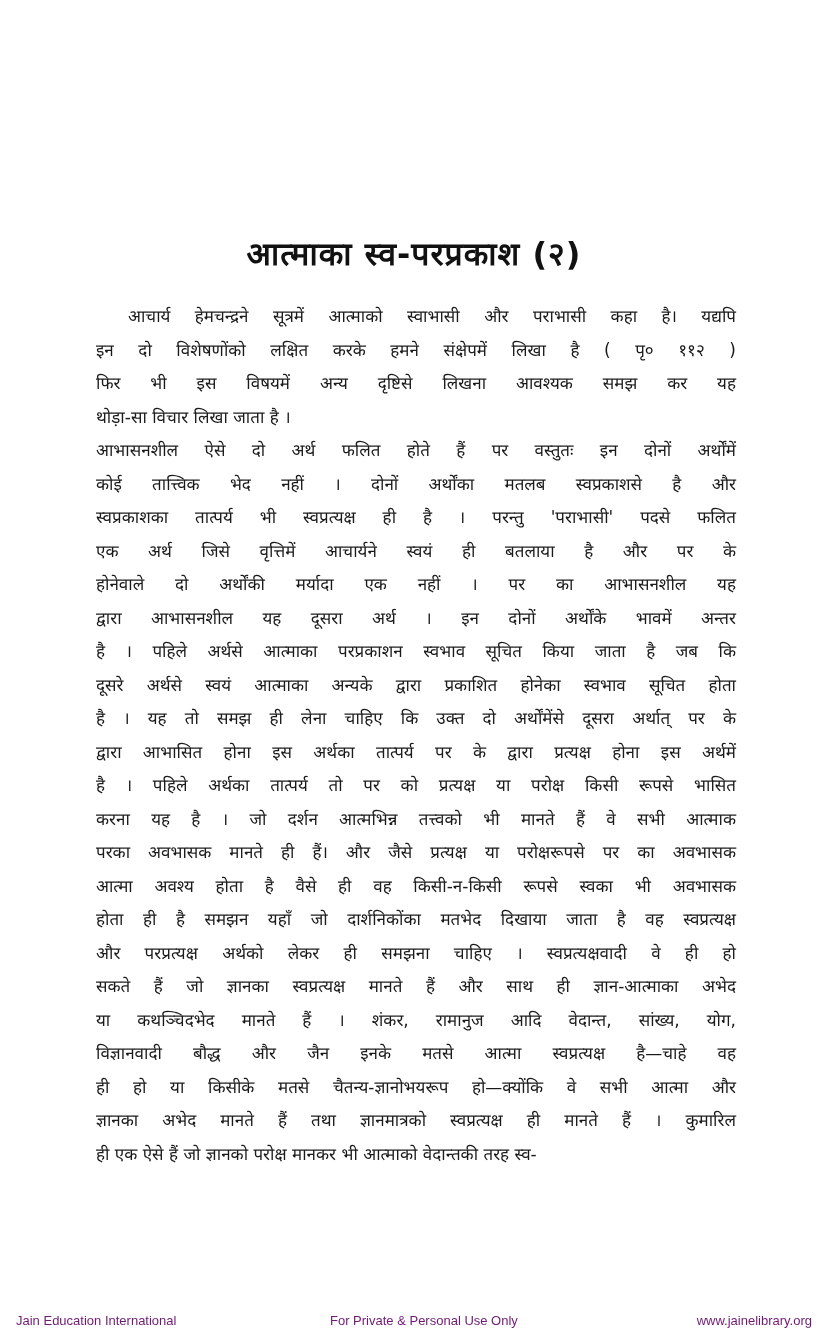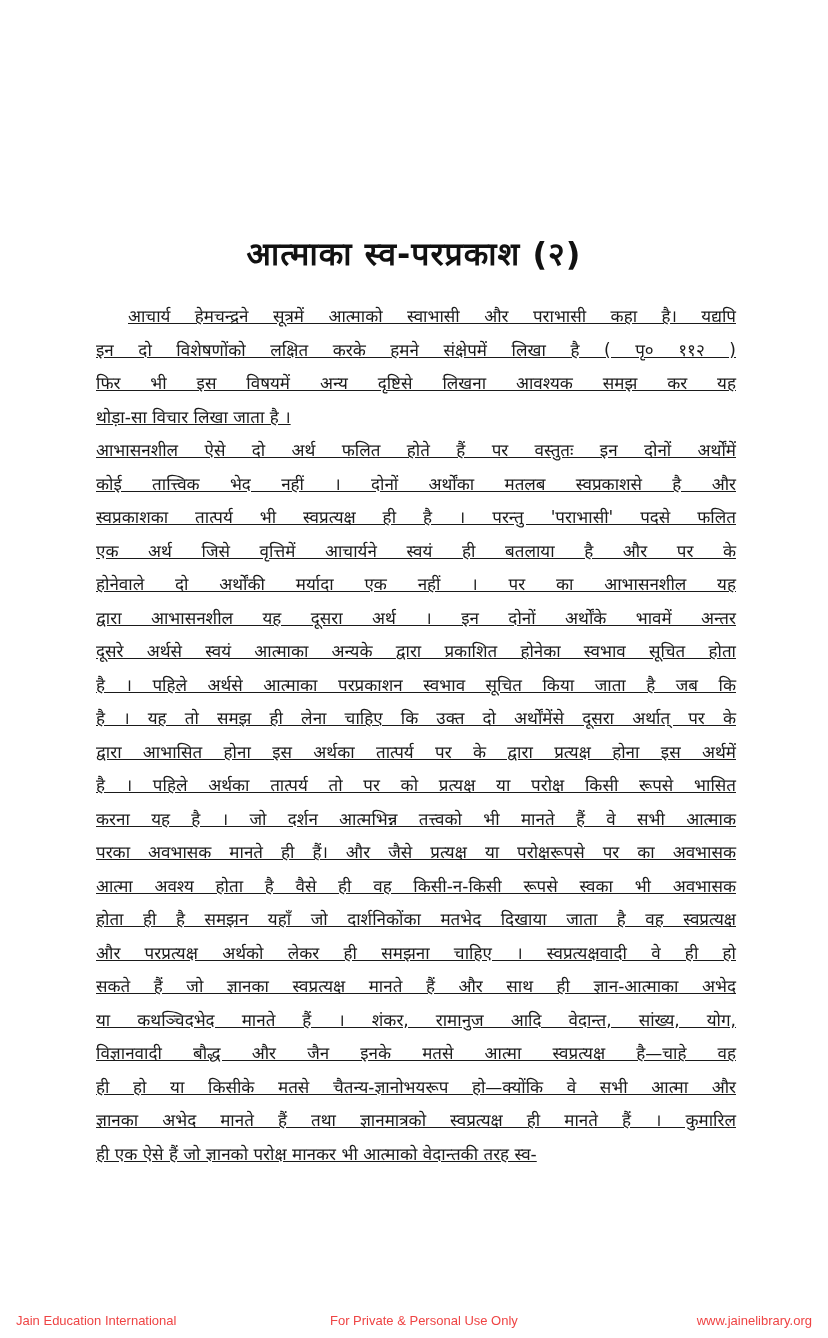--- a/index.html
+++ b/index.html
@@ -6,31 +6,31 @@
     body { width: 828px; height: 1338px; position: relative; overflow: hidden; }
     .page { position: absolute; left: 0; top: 13px; width: 672px; height: 1338px; }
     .title {
       position: absolute; left: 0; width: 828px; top: 218px;
       text-align: center; font-family: "DejaVu Sans", sans-serif;
       font-size: 32px; font-weight: bold; color: #111;
       letter-spacing: 1px;
     }
     .body-text {
       position: absolute; left: 96px; top: 287px; width: 640px;
-      font-family: "DejaVu Sans", sans-serif; font-size: 17px; color: #1a1a1a; text-decoration: underline;
+      font-family: "DejaVu Sans", sans-serif; font-size: 17px; color: #1a1a1a;
     }
     .line {
       height: 33.5px; line-height: 33.5px; white-space: nowrap;
       text-align: justify; text-align-last: justify; overflow: visible;
     }
     .line.indent { padding-left: 32px; }
     .line.last { text-align-last: left; }
     .footer {
       position: absolute; top: 1300px; left: 0; width: 828px; height: 20px;
-      font-family: "Liberation Sans", sans-serif; font-size: 13px; color: #ef4444;
+      font-family: "Liberation Sans", sans-serif; font-size: 13px; color: #701a75;
     }
     .footer span { position: absolute; top: 0; }
     .f-left { left: 16px; }
     .f-mid { left: 330px; }
     .f-right { right: 16px; text-align: right; }
   </style>
 </head>
 <body>
 
 <div class="page">
@@ -43,22 +43,22 @@
       <div class="line">फिर भी इस विषयमें अन्य दृष्टिसे लिखना आवश्यक समझ कर यह</div>
       <div class="line last">थोड़ा-सा विचार लिखा जाता है ।</div>
     </div>
     <div>
       <div class="line">आभासनशील ऐसे दो अर्थ फलित होते हैं पर वस्तुतः इन दोनों अर्थोंमें</div>
       <div class="line">कोई तात्त्विक भेद नहीं । दोनों अर्थोंका मतलब स्वप्रकाशसे है और</div>
       <div class="line">स्वप्रकाशका तात्पर्य भी स्वप्रत्यक्ष ही है । परन्तु 'पराभासी' पदसे फलित</div>
       <div class="line">एक अर्थ जिसे वृत्तिमें आचार्यने स्वयं ही बतलाया है और पर के</div>
       <div class="line">होनेवाले दो अर्थोंकी मर्यादा एक नहीं । पर का आभासनशील यह</div>
       <div class="line">द्वारा आभासनशील यह दूसरा अर्थ । इन दोनों अर्थोंके भावमें अन्तर</div>
+      <div class="line">है । पहिले अर्थसे आत्माका परप्रकाशन स्वभाव सूचित किया जाता है जब कि</div>
       <div class="line">दूसरे अर्थसे स्वयं आत्माका अन्यके द्वारा प्रकाशित होनेका स्वभाव सूचित होता</div>
-      <div class="line">है । पहिले अर्थसे आत्माका परप्रकाशन स्वभाव सूचित किया जाता है जब कि</div>
       <div class="line">है । यह तो समझ ही लेना चाहिए कि उक्त दो अर्थोंमेंसे दूसरा अर्थात् पर के</div>
       <div class="line">द्वारा आभासित होना इस अर्थका तात्पर्य पर के द्वारा प्रत्यक्ष होना इस अर्थमें</div>
       <div class="line">है । पहिले अर्थका तात्पर्य तो पर को प्रत्यक्ष या परोक्ष किसी रूपसे भासित</div>
       <div class="line">करना यह है । जो दर्शन आत्मभिन्न तत्त्वको भी मानते हैं वे सभी आत्माक</div>
       <div class="line">परका अवभासक मानते ही हैं। और जैसे प्रत्यक्ष या परोक्षरूपसे पर का अवभासक</div>
       <div class="line">आत्मा अवश्य होता है वैसे ही वह किसी-न-किसी रूपसे स्वका भी अवभासक</div>
       <div class="line">होता ही है समझन यहाँ जो दार्शनिकोंका मतभेद दिखाया जाता है वह स्वप्रत्यक्ष</div>
       <div class="line">और परप्रत्यक्ष अर्थको लेकर ही समझना चाहिए । स्वप्रत्यक्षवादी वे ही हो</div>
       <div class="line">सकते हैं जो ज्ञानका स्वप्रत्यक्ष मानते हैं और साथ ही ज्ञान-आत्माका अभेद</div>
       <div class="line">या कथञ्चिदभेद मानते हैं । शंकर, रामानुज आदि वेदान्त, सांख्य, योग,</div>

